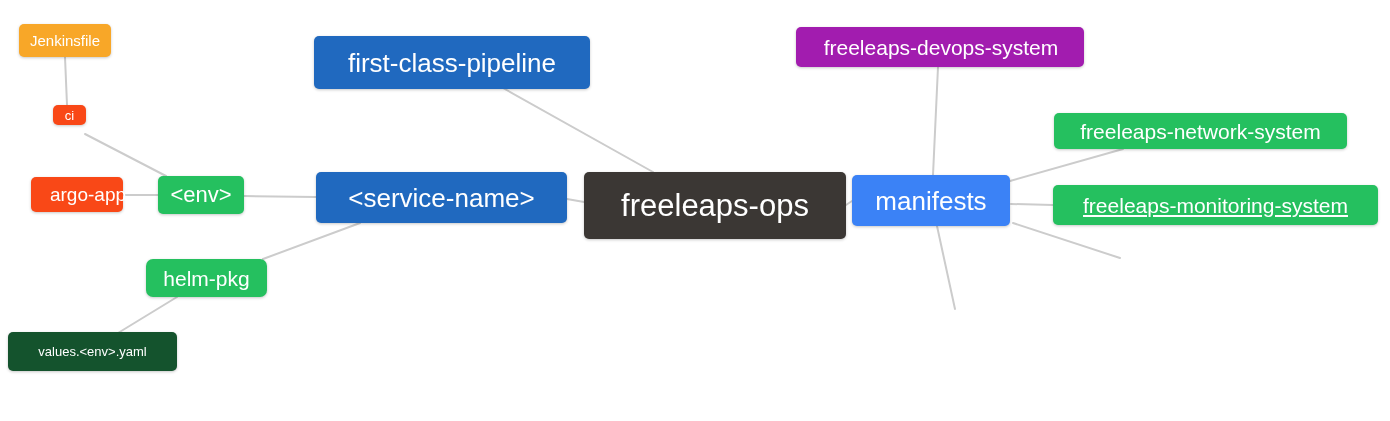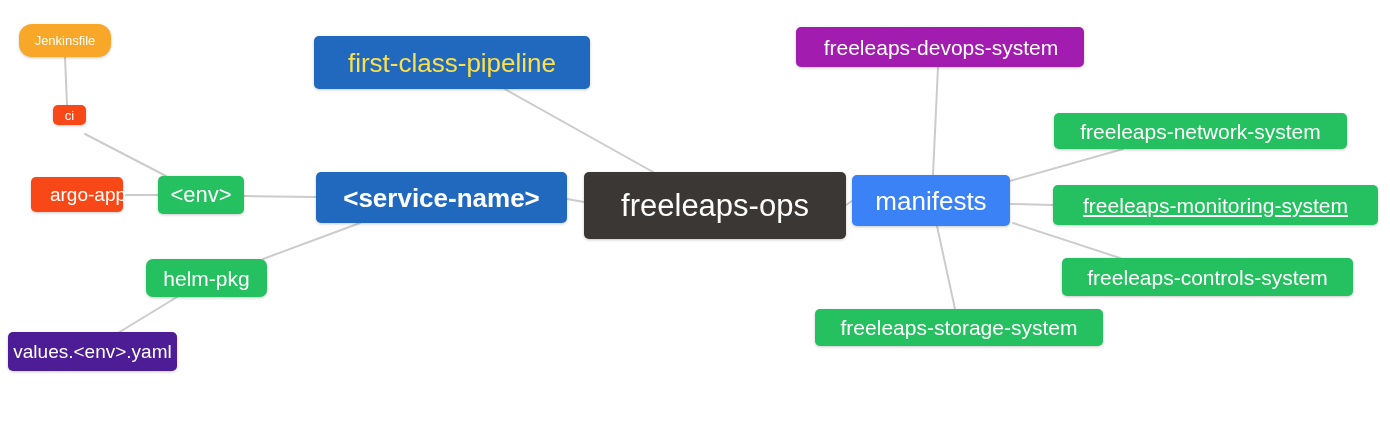--- a/index.html
+++ b/index.html
@@ -40,43 +40,41 @@
     <line class="edge" x1="503" y1="88" x2="653" y2="172" stroke="#CCCCCC"></line>
     <line class="edge" x1="567" y1="199" x2="584" y2="202" stroke="#CCCCCC"></line>
     <line class="edge" x1="846" y1="205" x2="852" y2="201" stroke="#CCCCCC"></line>
     <line class="edge" x1="933" y1="175" x2="938" y2="67" stroke="#CCCCCC"></line>
     <line class="edge" x1="1010" y1="181" x2="1123" y2="149" stroke="#CCCCCC"></line>
     <line class="edge" x1="1011" y1="204" x2="1053" y2="205" stroke="#CCCCCC"></line>
     <line class="edge" x1="1013" y1="223" x2="1120" y2="258" stroke="#CCCCCC"></line>
     <line class="edge" x1="937" y1="226" x2="955" y2="309" stroke="#CCCCCC"></line>
   </svg>
 
-  <div class="node" style="left: 19px; top: 24px; width: 92px; height: 33px; font-size: 13px; background: rgb(248, 167, 40); color: rgb(255, 255, 255); border-radius: 13px;">Jenkinsfile</div>
+  <div class="node" style="left: 19px; top: 24px; width: 92px; height: 33px; font-size: 15px; background: rgb(248, 167, 40); color: rgb(255, 255, 255);">Jenkinsfile</div>
 
   <div class="node" style="left: 53px; top: 105px; width: 33px; height: 20px; font-size: 13px; background: rgb(249, 72, 23); color: rgb(255, 255, 255);">ci</div>
 
   <div class="node" style="left: 31px; top: 177px; width: 92px; height: 35px; font-size: 19px; background: rgb(249, 72, 23); color: rgb(255, 255, 255); padding-left: 28px;">argo-app</div>
 
   <div class="node" style="left: 158px; top: 176px; width: 86px; height: 38px; font-size: 22px; background: rgb(37, 192, 95); color: rgb(255, 255, 255);">&lt;env&gt;</div>
 
   <div class="node" style="left: 146px; top: 259px; width: 121px; height: 38px; font-size: 21px; background: rgb(37, 192, 95); color: rgb(255, 255, 255); border-radius: 7px;">helm-pkg</div>
 
-  <div class="node" style="left: 8px; top: 332px; width: 169px; height: 39px; font-size: 19px; background: #4c1d95; color: rgb(255, 255, 255);">values.&lt;env&gt;.yaml</div>
+  <div class="node" style="left: 8px; top: 332px; width: 169px; height: 39px; font-size: 13px; background: #14532d; color: rgb(255, 255, 255);">values.&lt;env&gt;.yaml</div>
 
-  <div class="node" style="left: 316px; top: 172px; width: 251px; height: 51px; font-size: 26px; background: rgb(32, 105, 191); color: rgb(255, 255, 255); font-weight: bold;">&lt;service-name&gt;</div>
+  <div class="node" style="left: 316px; top: 172px; width: 251px; height: 51px; font-size: 26px; background: rgb(32, 105, 191); color: rgb(255, 255, 255);">&lt;service-name&gt;</div>
 
-  <div class="node" style="left: 314px; top: 36px; width: 276px; height: 53px; font-size: 26px; background: rgb(32, 105, 191); color: #fde047;">first-class-pipeline</div>
+  <div class="node" style="left: 314px; top: 36px; width: 276px; height: 53px; font-size: 26px; background: rgb(32, 105, 191); color: #ffffff;">first-class-pipeline</div>
 
   <div class="node" style="left: 584px; top: 172px; width: 262px; height: 67px; font-size: 31px; background: rgb(59, 55, 52); color: rgb(255, 255, 255);">freeleaps-ops</div>
 
   <div class="node" style="left: 852px; top: 175px; width: 158px; height: 51px; font-size: 26px; background: #3b82f6; color: rgb(255, 255, 255);">manifests</div>
 
   <div class="node" style="left: 796px; top: 27px; width: 288px; height: 40px; font-size: 21px; background: #a21caf; color: rgb(255, 255, 255); padding-left: 8px;">freeleaps-devops-system</div>
 
   <div class="node" style="left: 1054px; top: 113px; width: 293px; height: 36px; font-size: 21px; background: rgb(37, 192, 95); color: rgb(255, 255, 255);">freeleaps-network-system</div>
 
   <div class="node" style="left: 1053px; top: 185px; width: 325px; height: 40px; font-size: 21px; background: rgb(37, 192, 95); color: rgb(255, 255, 255); text-decoration: underline;">freeleaps-monitoring-system</div>
 
-  <div class="node" style="left: 1062px; top: 258px; width: 291px; height: 38px; font-size: 21px; background: rgb(37, 192, 95); color: rgb(255, 255, 255);">freeleaps-controls-system</div>
 
-  <div class="node" style="left: 815px; top: 309px; width: 288px; height: 37px; font-size: 21px; background: rgb(37, 192, 95); color: rgb(255, 255, 255);">freeleaps-storage-system</div>
 
 </div>
 
 </body></html>

